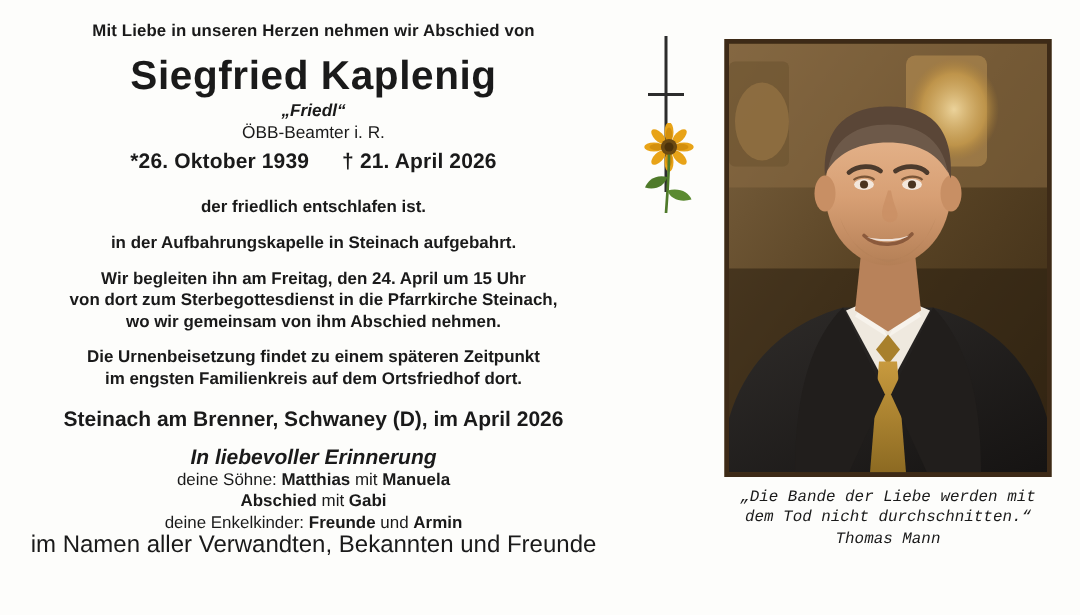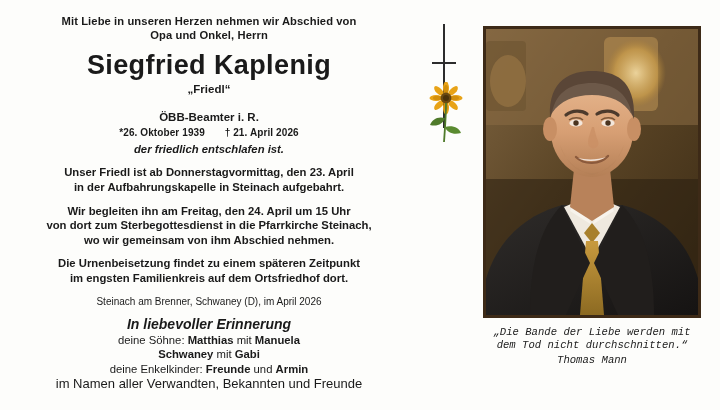--- a/index.html
+++ b/index.html
@@ -42,70 +42,70 @@
     font-weight: bold;
     letter-spacing: 0.4px;
     margin-top: 7px;
     margin-bottom: 2px;
     white-space: nowrap;
   }
   .nickname {
     font-size: 11.5px;
     font-weight: bold;
     margin-top: 1px;
+    font-style: italic;
   }
   .profession {
     font-size: 11.5px;
-    font-weight: bold;
-    margin-top: 16px;
+    font-weight: normal;
+    margin-top: 3px;
   }
   .dates {
-    font-size: 10px;
+    font-size: 14px;
     font-weight: bold;
     margin-top: 4px;
     letter-spacing: 0.1px;
   }
   .dates .sep {
     display: inline-block;
     width: 14px;
   }
   .dagger {
     font-weight: bold;
   }
   .para {
     font-size: 11.3px;
     line-height: 14.6px;
     font-weight: bold;
     margin-top: 9px;
   }
   .para.tight {
-    margin-top: 4px;
-    font-style: italic;
+    margin-top: 16px;
   }
   .place-date {
-    font-size: 10px;
-    font-weight: normal;
+    font-size: 14px;
+    font-weight: bold;
     margin-top: 10px;
   }
   .memory {
     font-size: 14px;
     font-style: italic;
     font-weight: bold;
     margin-top: 9px;
   }
   .family {
     font-size: 11.3px;
     line-height: 14.6px;
     margin-top: 1px;
   }
   .family .nm {
     font-weight: bold;
   }
   .family-note {
-    font-size: 13px;
+    font-size: 16px;
     line-height: 14.6px;
     margin-top: 1px;
   }
   
   .ornament {
     width: 62px;
     position: relative;
     flex: 0 0 62px;
   }
   .cross {
@@ -169,37 +169,35 @@
 </style>
 </head>
 <body>
 
 <div class="notice">
 
   <div class="text-col">
 
     <div class="intro">
       <div>Mit Liebe in unseren Herzen nehmen wir Abschied von</div>
-      <div>Opa und Onkel, Herrn</div>
     </div>
 
     <div class="name">Siegfried Kaplenig</div>
     <div class="nickname">„Friedl“</div>
     <div class="profession">ÖBB-Beamter i. R.</div>
 
     <div class="dates">
       <span>*26. Oktober 1939</span>
       <span class="sep"></span>
       <span class="dagger">† 21. April 2026</span>
     </div>
 
     <div class="para tight">der friedlich entschlafen ist.</div>
 
     <div class="para">
-      <div>Unser Friedl ist ab Donnerstagvormittag, den 23. April</div>
       <div>in der Aufbahrungskapelle in Steinach aufgebahrt.</div>
     </div>
 
     <div class="para">
       <div>Wir begleiten ihn am Freitag, den 24. April um 15 Uhr</div>
       <div>von dort zum Sterbegottesdienst in die Pfarrkirche Steinach,</div>
       <div>wo wir gemeinsam von ihm Abschied nehmen.</div>
     </div>
 
     <div class="para">
@@ -209,21 +207,21 @@
 
     <div class="place-date">Steinach am Brenner, Schwaney (D), im April 2026</div>
 
     <div class="memory">In liebevoller Erinnerung</div>
 
     <div class="family">
       <div>
         <span>deine Söhne: </span><span class="nm">Matthias</span><span> mit </span><span class="nm">Manuela</span>
       </div>
       <div>
-        <span class="nm">Schwaney</span><span> mit </span><span class="nm">Gabi</span>
+        <span class="nm">Abschied</span><span> mit </span><span class="nm">Gabi</span>
       </div>
       <div>
         <span>deine Enkelkinder: </span><span class="nm">Freunde</span><span> und </span><span class="nm">Armin</span>
       </div>
     </div>
 
     <div class="family-note">im Namen aller Verwandten, Bekannten und Freunde</div>
 
   </div>
 

